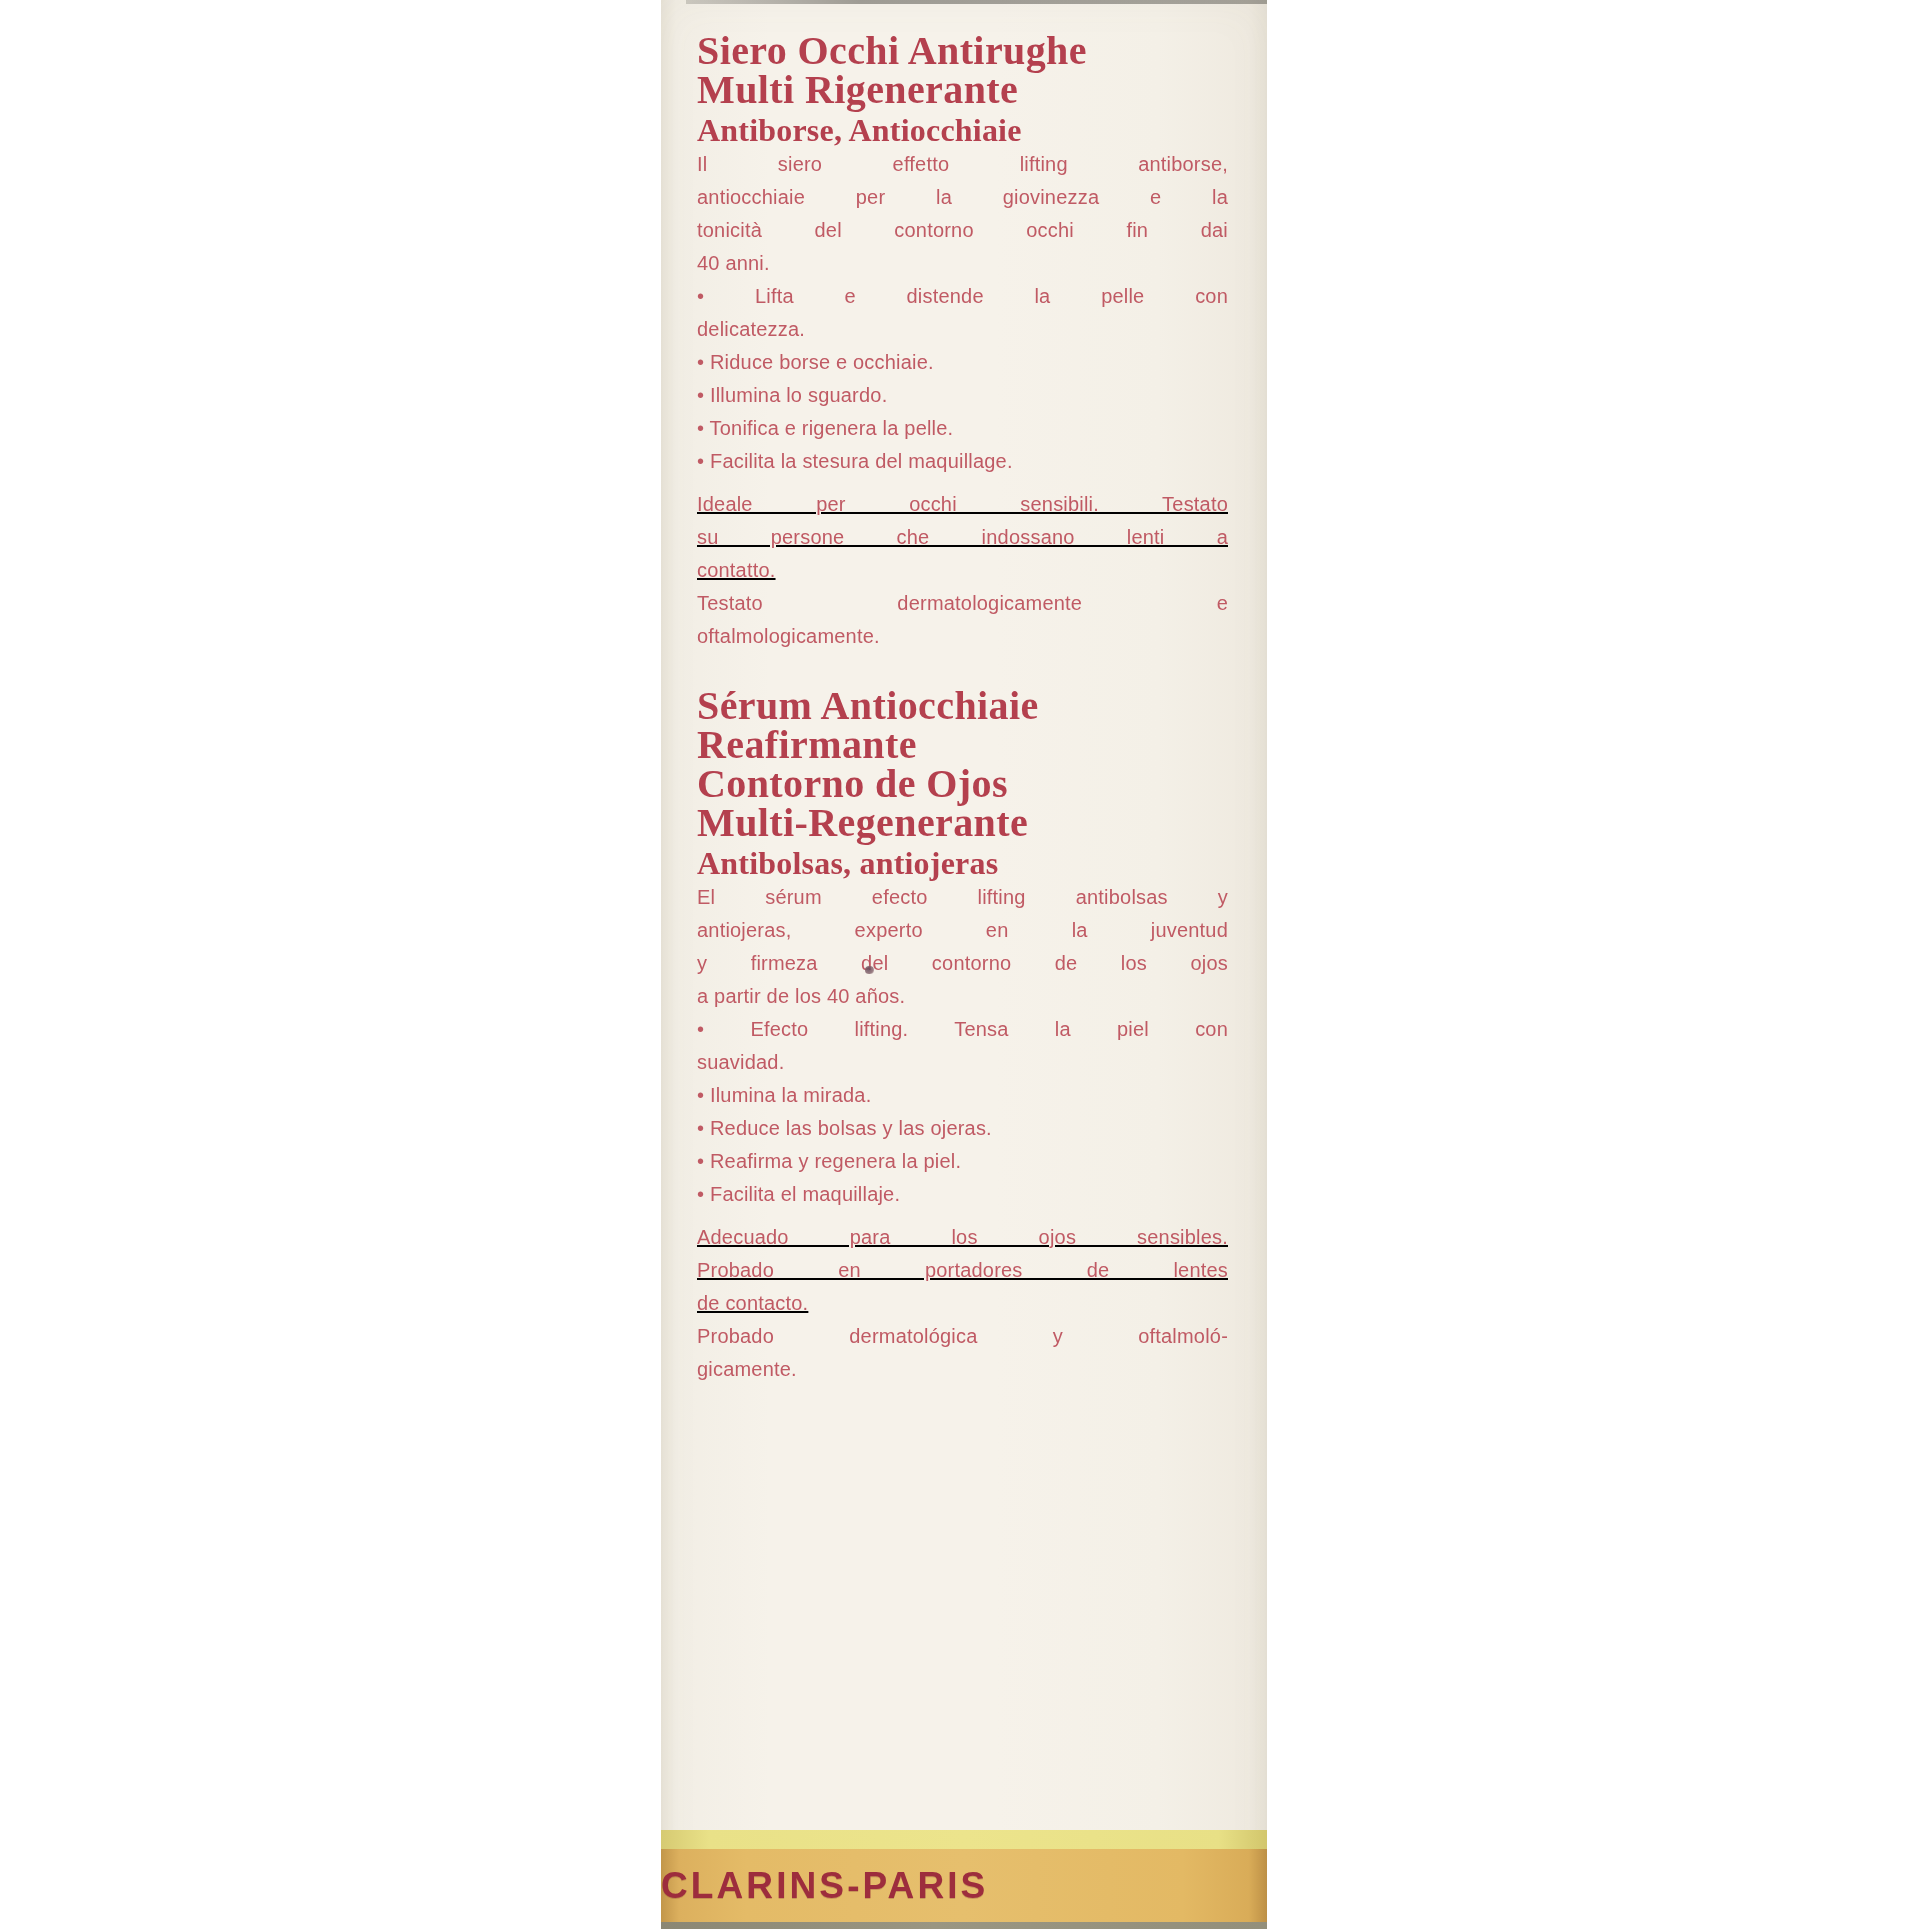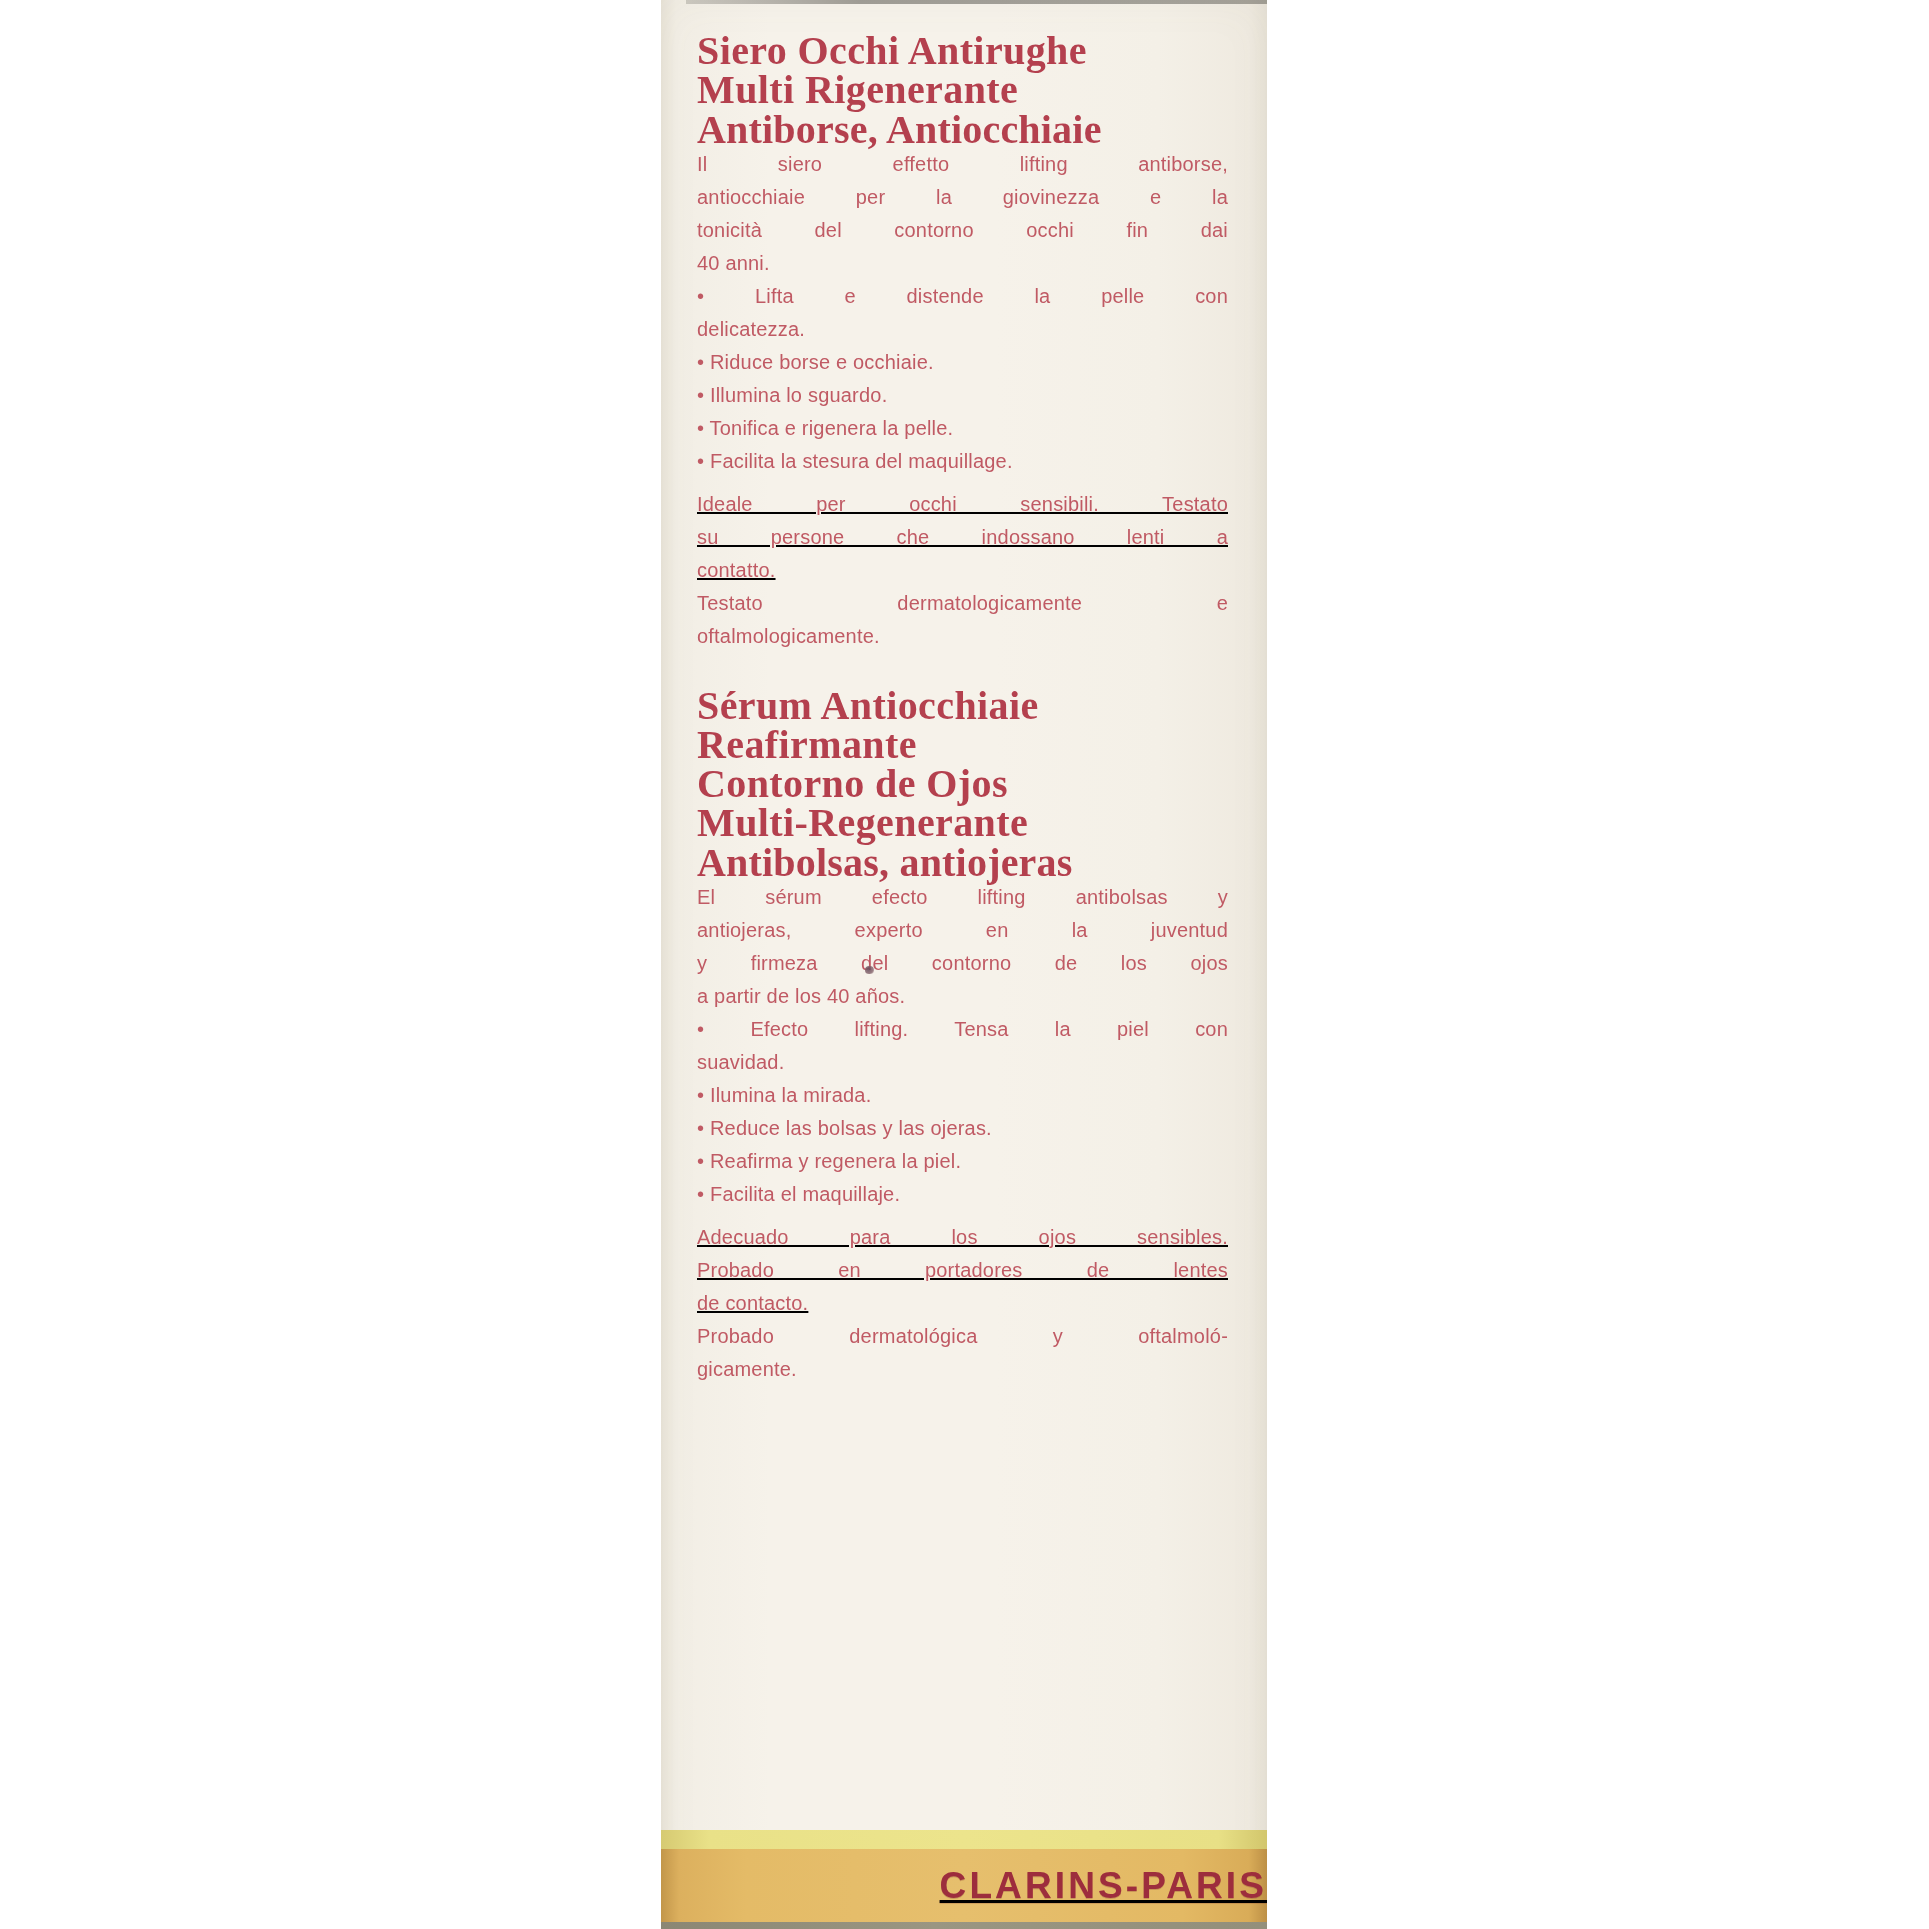--- a/index.html
+++ b/index.html
@@ -29,21 +29,21 @@
   .section{position:relative;}
   .section + .section{margin-top:33px;}
 
   .hline{
     font-family:"Liberation Serif",serif;font-weight:700;
     font-size:40px;line-height:39px;letter-spacing:0.4px;
     color:var(--heading-color,#b4404e);
   }
   .sub{
     font-family:"Liberation Serif",serif;font-weight:700;
-    font-size:40px;line-height:36px;margin-top:3.1px;letter-spacing:0.2px;
+    font-size:32px;line-height:36px;margin-top:3.1px;letter-spacing:0.2px;
     color:var(--heading-color,#b4404e);
   }
   .body-start{margin-top:6.2px;}
   .block{margin-top:0;}
   .block.gap{margin-top:10px;text-decoration:underline;}
   .bline{
     font-size:20px;line-height:33px;letter-spacing:0.2px;
     color:var(--body-color,#c05a64);
     width:531px;
   }
@@ -58,25 +58,24 @@
   }
 
   
   .band{position:absolute;left:0;right:0;bottom:0;}
   .band-pale{
     height:19.4px;
     background:linear-gradient(90deg,#d6ca72 0%,#e9e188 8%,#ece48c 50%,#e8e086 92%,#d2c66c 100%);
   }
   .band-main{
     height:73px;
-    display:flex;align-items:center;justify-content:flex-end;
+    display:flex;align-items:center;justify-content:flex-start;
     background:linear-gradient(90deg,
       #c2964a 0%, #dcb05e 3%, #e4bb67 14%, #e6bf6d 50%,
       #e3b964 86%, #d9ac58 97%, #bd9046 100%);
-    text-decoration:underline;
   }
   .band-text{
     font-weight:700;font-size:37px;letter-spacing:3.1px;
     color:var(--brand-text-color,#9d2d3d);
     text-shadow:0 0.8px 0 rgba(120,40,40,0.25);
   }
   .band-bottom{
     height:7px;
     background:linear-gradient(90deg,#8b8774 0%,#9a9682 45%,#938f7b 100%);
   }

